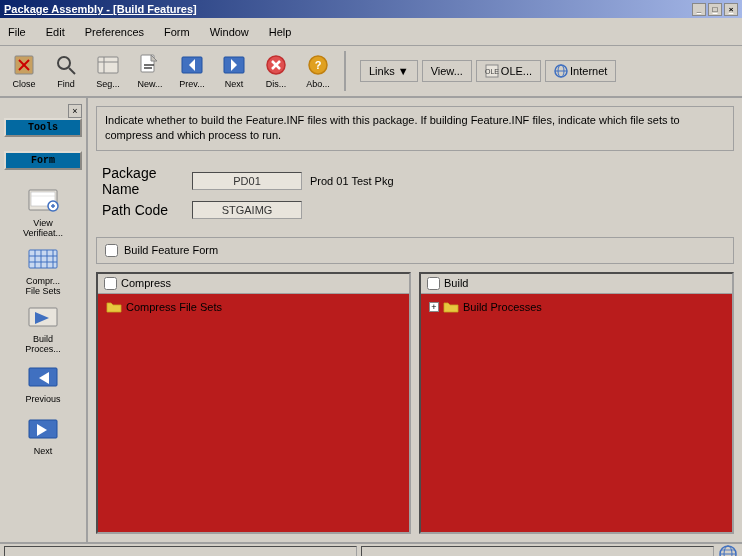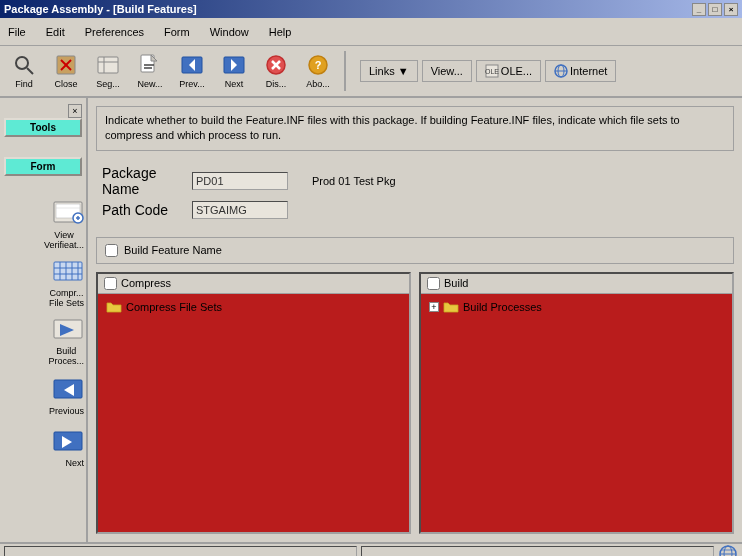--- a/index.html
+++ b/index.html
@@ -16,20 +16,21 @@
     .title-bar {
       background: linear-gradient(to right, #0a246a, #a6b8e8);
       color: white;
       height: 18px;
       display: flex;
       align-items: center;
       justify-content: space-between;
       padding: 0 4px;
       font-size: 11px;
       font-weight: bold;
+      text-decoration: underline;
     }
     .title-bar-buttons {
       display: flex;
       gap: 2px;
     }
     .title-btn {
       width: 14px;
       height: 13px;
       background: #d4d0c8;
       border: 1px solid #888;
@@ -116,34 +117,35 @@
     
     .sidebar {
       width: 88px;
       background: #d4d0c8;
       border-right: 2px solid #a0a0a0;
       display: flex;
       flex-direction: column;
       padding: 4px 0;
     }
     .sidebar-section {
-      background: #5eead4;
+      background: #0369a1;
       border: 2px outset #e0dcd4;
-      margin: 0 4px 20px 4px;
+      margin: 0 4px 14px 4px;
       padding: 2px;
       font-size: 10px;
       font-weight: bold;
       text-align: center;
       cursor: pointer;
+      font-family: Liberation Mono, monospace;
     }
     .sidebar-item {
       display: flex;
       flex-direction: column;
-      align-items: flex-end;
-      padding: 4px 2px;
+      align-items: center;
+      padding: 4px 18px;
       cursor: pointer;
       font-size: 9px;
       text-align: center;
       min-height: 52px;
       justify-content: center;
     }
     .sidebar-item svg {
       margin-bottom: 2px;
     }
 
@@ -175,30 +177,31 @@
     .form-row {
       display: flex;
       align-items: center;
       margin-bottom: 4px;
     }
     .form-label {
       width: 90px;
       font-size: 14px;
     }
     .form-input {
-      width: 96px;
+      width: 110px;
       height: 18px;
       background: #e8e4dc;
       border: 1px inset #a0a0a0;
       padding: 1px 3px;
       font-size: 11px;
       color: #333;
+      text-align: center;
     }
     .form-input-text {
-      margin-left: 24px;
+      margin-left: 8px;
       font-size: 11px;
     }
 
     
     .checkbox-section {
       margin: 8px;
       border: 1px solid #a0a0a0;
       padding: 6px 8px;
       display: flex;
       align-items: center;
@@ -309,33 +312,33 @@
   <span class="menu-item">Preferences</span>
   <span class="menu-item">Form</span>
   <span class="menu-item">Window</span>
   <span class="menu-item">Help</span>
 </div>
 
 <div class="toolbar">
 
   <div class="toolbar-btn">
     <svg class="toolbar-icon" viewBox="0 0 24 24">
-      <circle cx="10" cy="10" r="6" fill="none" stroke="#444" stroke-width="2"></circle>
-      <line x1="15" y1="15" x2="21" y2="21" stroke="#444" stroke-width="2"></line>
-    </svg>
-    <span>Find</span>
-  </div>
-
-  <div class="toolbar-btn">
-    <svg class="toolbar-icon" viewBox="0 0 24 24">
       <rect x="3" y="3" width="18" height="18" rx="1" fill="#c8a060" stroke="#888" stroke-width="1"></rect>
       <line x1="7" y1="7" x2="17" y2="17" stroke="#c00" stroke-width="2"></line>
       <line x1="17" y1="7" x2="7" y2="17" stroke="#c00" stroke-width="2"></line>
     </svg>
     <span>Close</span>
+  </div>
+
+  <div class="toolbar-btn">
+    <svg class="toolbar-icon" viewBox="0 0 24 24">
+      <circle cx="10" cy="10" r="6" fill="none" stroke="#444" stroke-width="2"></circle>
+      <line x1="15" y1="15" x2="21" y2="21" stroke="#444" stroke-width="2"></line>
+    </svg>
+    <span>Find</span>
   </div>
 
   <div class="toolbar-btn">
     <svg class="toolbar-icon" viewBox="0 0 24 24">
       <rect x="2" y="4" width="20" height="16" rx="1" fill="#e8e4dc" stroke="#888" stroke-width="1"></rect>
       <line x1="2" y1="9" x2="22" y2="9" stroke="#888" stroke-width="1"></line>
       <line x1="8" y1="4" x2="8" y2="20" stroke="#888" stroke-width="1"></line>
     </svg>
     <span>Seg...</span>
   </div>
@@ -493,21 +496,21 @@
         <span class="form-input-text">Prod 01 Test Pkg</span>
       </div>
       <div class="form-row">
         <span class="form-label">Path Code</span>
         <input class="form-input" type="text" value="STGAIMG" style="">
       </div>
     </div>
 
     <div class="checkbox-section">
       <input type="checkbox" id="buildFeature" style="">
-      <label for="buildFeature">Build Feature Name</label>
+      <label for="buildFeature">Build Feature Form</label>
     </div>
 
     <div class="panels-row">
 
       <div class="panel">
         <div class="panel-header">
           <input type="checkbox" id="compressCheck" style="">
           <label for="compressCheck">Compress</label>
         </div>
         <div class="panel-content">

